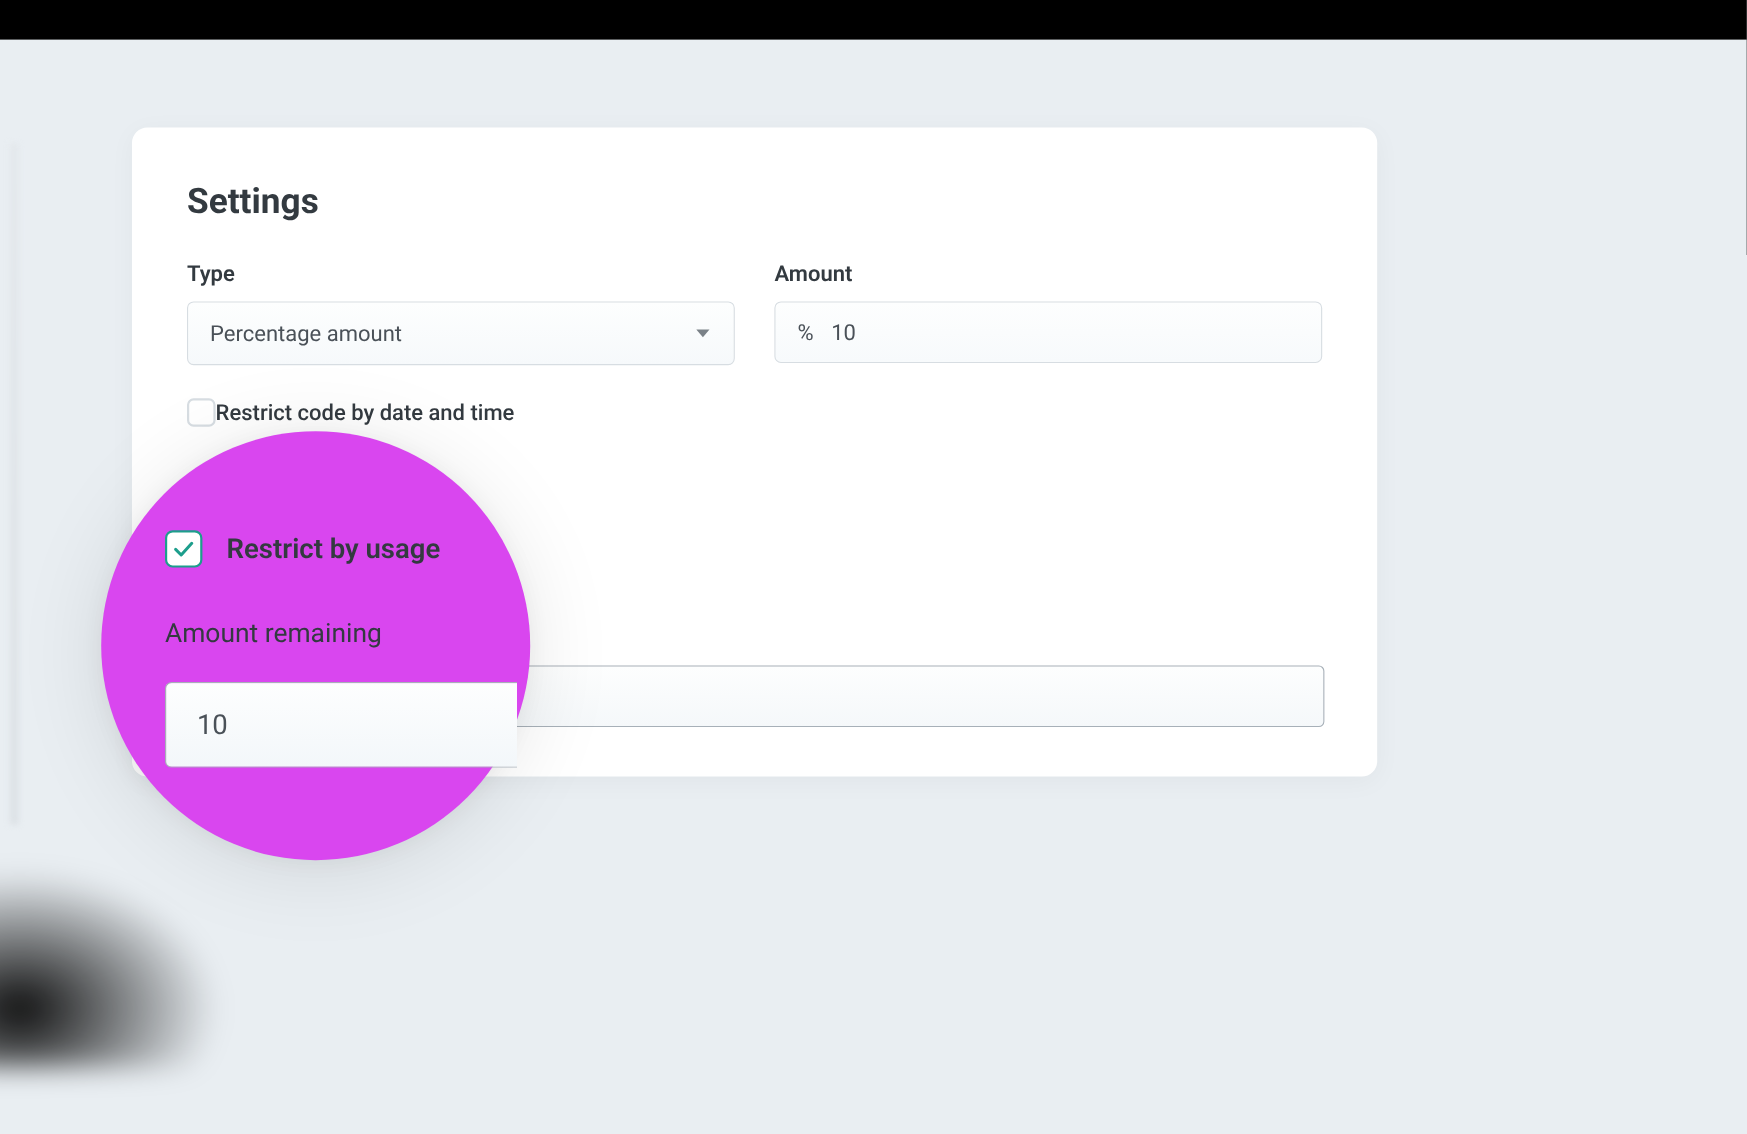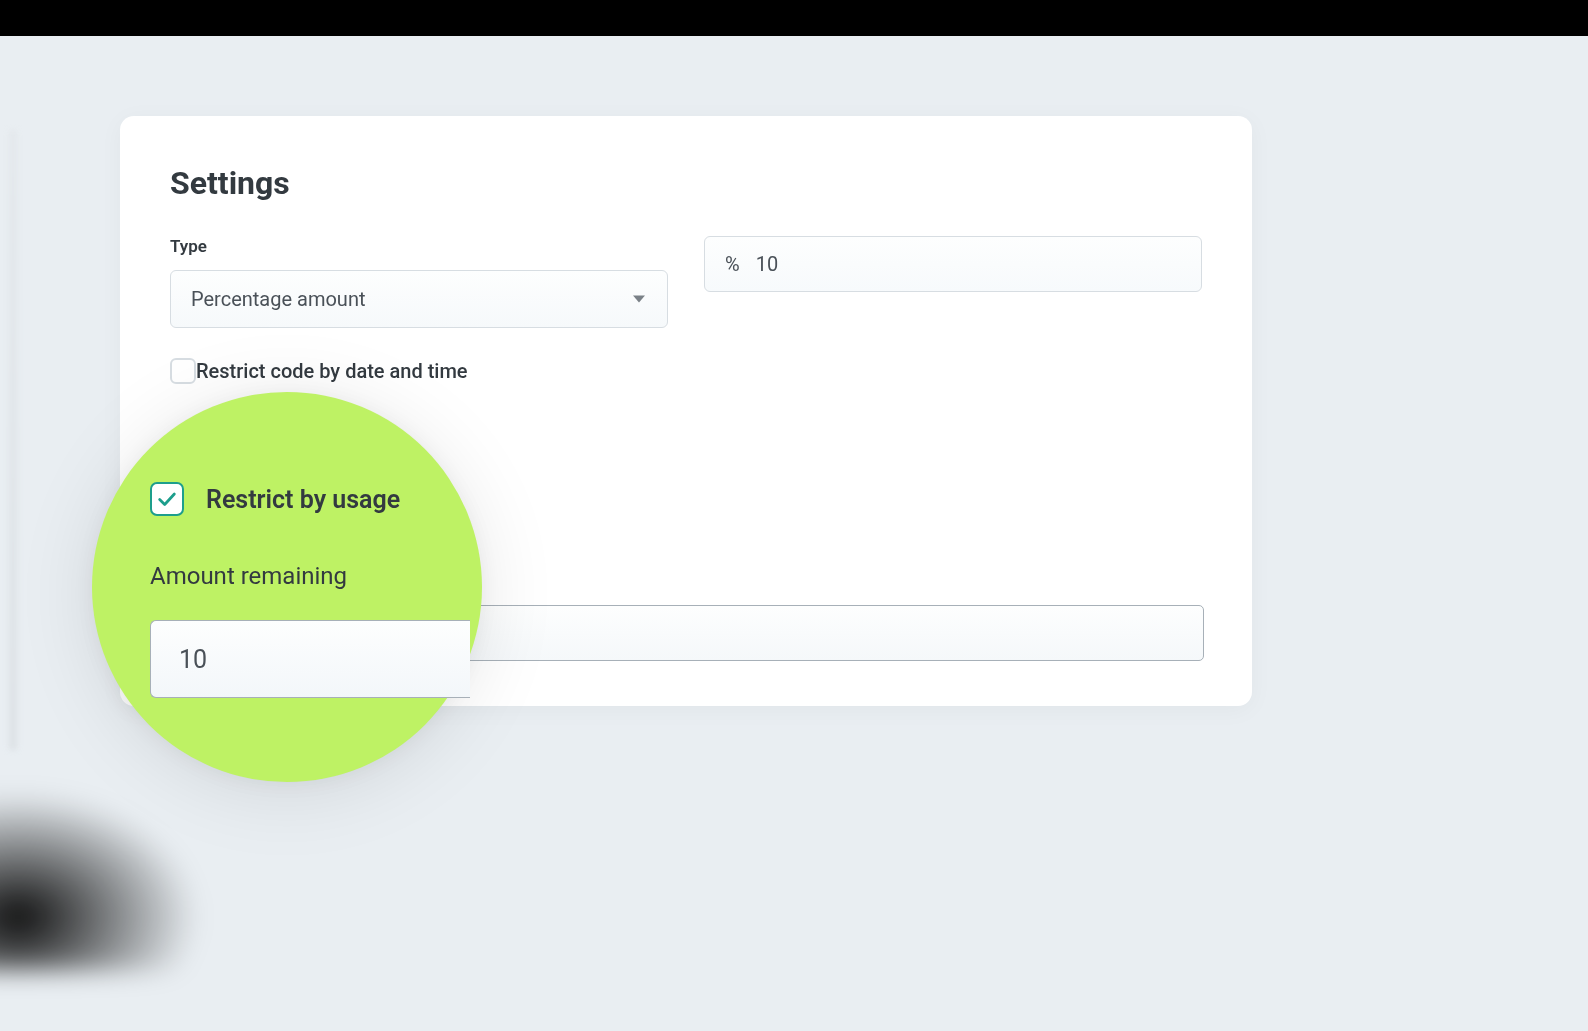--- a/index.html
+++ b/index.html
@@ -39,21 +39,21 @@
     display: flex;
     gap: 36px;
     margin-bottom: 30px;
   }
   .field {
     flex: 1;
     display: flex;
     flex-direction: column;
   }
   .field-label {
-    font-size: 17px;
+    font-size: 20px;
     font-weight: 600;
     color: #333a40;
     margin-bottom: 14px;
   }
   .select-box {
     position: relative;
     height: 58px;
     border: 1px solid #d7dde2;
     border-radius: 6px;
     background: linear-gradient(#fdfefe, #f6f9fb);
@@ -122,21 +122,21 @@
   }
 
   
   .lens {
     position: absolute;
     top: 392px;
     left: 92px;
     width: 390px;
     height: 390px;
     border-radius: 50%;
-    background: #bef264;
+    background: #d946ef;
     box-shadow: 0 8px 80px rgba(0,0,0,0.10), 0 2px 20px rgba(0,0,0,0.05);
     overflow: visible;
   }
   .lens-inner {
     position: absolute;
     inset: 0;
     border-radius: 50%;
     overflow: hidden;
     padding: 90px 0 0 58px;
   }
@@ -240,20 +240,21 @@
 
   <div class="field-row">
     <div class="field">
       <div class="field-label">Type</div>
       <div class="select-box">
         <span>Percentage amount</span>
         <span class="select-caret"></span>
       </div>
     </div>
     <div class="field">
+      <div class="field-label">Amount</div>
       <div class="input-box">
         <span class="input-prefix">%</span>
         <input class="input-val" value="10" style="">
       </div>
     </div>
   </div>
 
   <div class="checkbox-row">
     <div class="checkbox"></div>
     <div class="checkbox-label">Restrict code by date and time</div>

